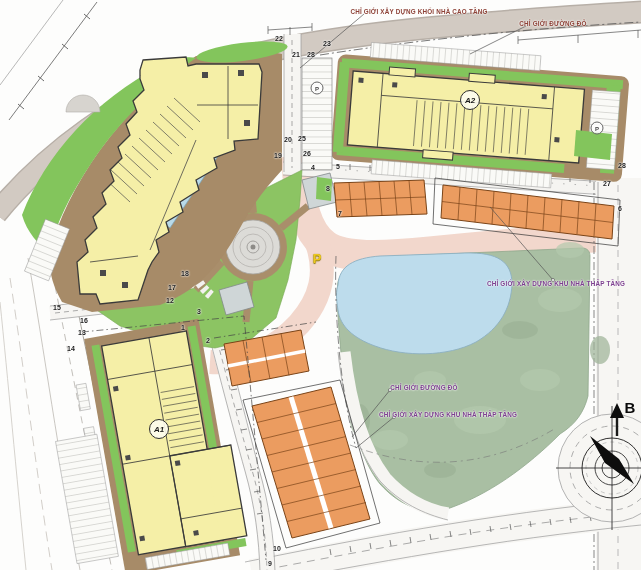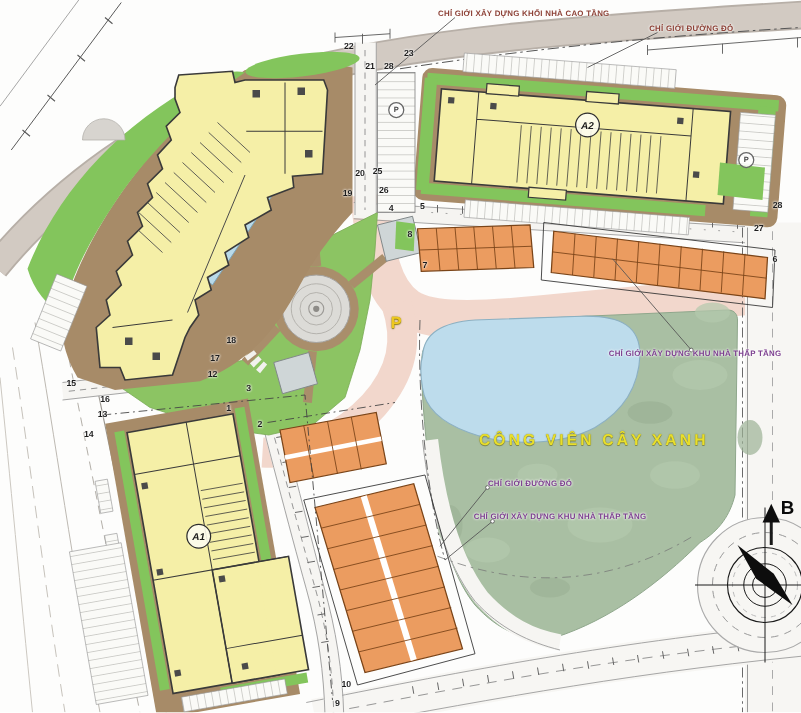--- a/index.html
+++ b/index.html
@@ -337,21 +337,20 @@
     <path d="M518,40 L641,30 M518,36 L518,44 M578,35 L578,43 M638,30 L638,38"></path>
     <path d="M268,30 L312,27 M268,26 L268,34 M290,27 L290,35 M312,23 L312,31"></path>
   </g>
   <g stroke="#444" stroke-width="0.7" fill="none" stroke-dasharray="7,3,1.5,3">
     <path d="M82,332 L244,316 L266,560"></path>
     <path d="M214,338 L316,322"></path>
   </g>
 </svg>
 
 <div class="overlay">
-  <div class="lbl park-name" style="left:475px;top:352px;">CÔNG VIÊN CÂY XANH</div>
   <div class="lbl circle-label" style="left:470px;top:100px;">A2</div>
   <div class="lbl circle-label" style="left:159px;top:429px;">A1</div>
   <div class="lbl p-small" style="left:317px;top:88px;">P</div>
   <div class="lbl p-small" style="left:597px;top:128px;">P</div>
   <div class="lbl p-big" style="left:317px;top:258px;">P</div>
   <div class="lbl north" style="left:630px;top:407px;">B</div>
   <div id="annotations-layer">
         <div class="lbl ann red" style="left: 419px; top: 11px;">CHỈ GIỚI XÂY DỰNG KHỐI NHÀ CAO TẦNG</div>
         <div class="lbl ann red" style="left: 553px; top: 23px;">CHỈ GIỚI ĐƯỜNG ĐỎ</div>
         <div class="lbl ann purple" style="left: 556px; top: 283px;">CHỈ GIỚI XÂY DỰNG KHU NHÀ THẤP TẦNG</div>

